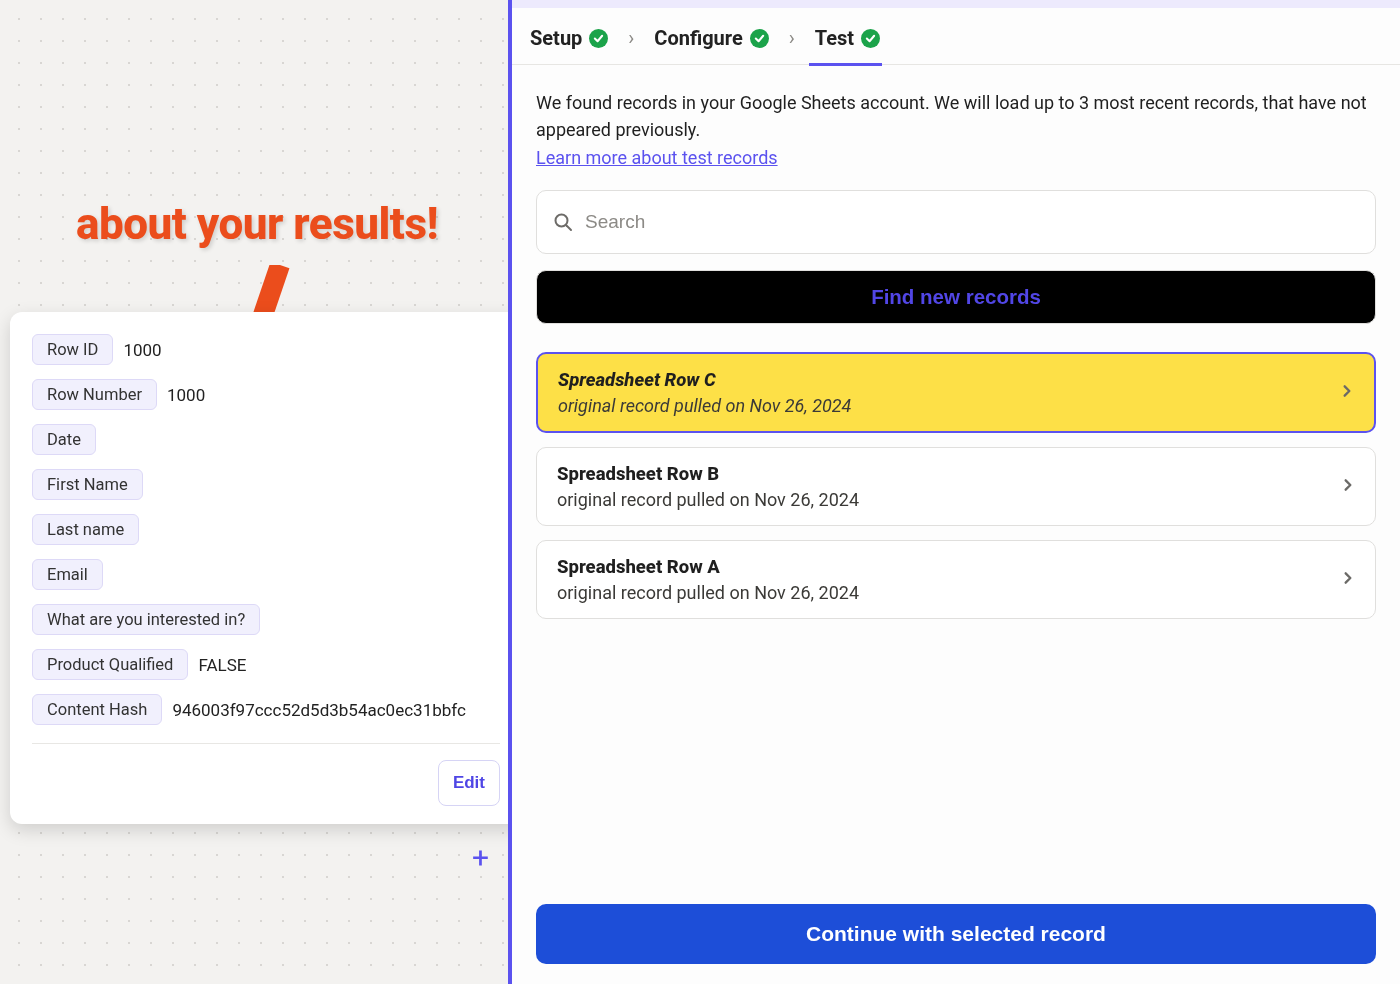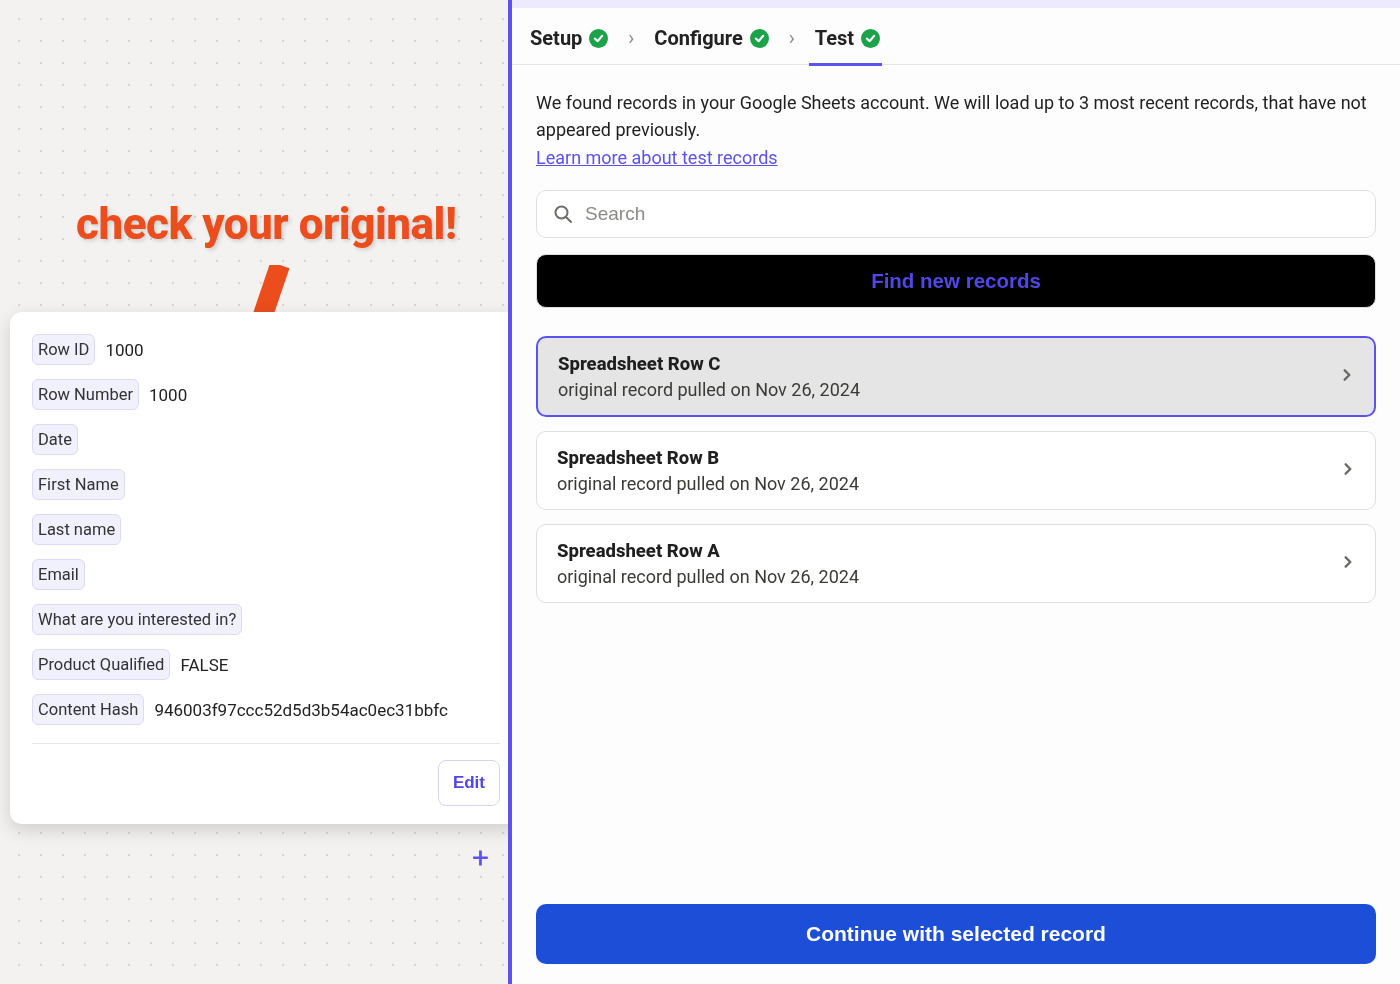--- a/index.html
+++ b/index.html
@@ -49,21 +49,21 @@
   display: flex;
   align-items: center;
   gap: 10px;
   margin-bottom: 14px;
   font-size: 17px;
 }
 .field-tag {
   background: #f1f0fd;
   border: 1px solid #ddd9f7;
   border-radius: 6px;
-  padding: 5px 5px;
+  padding: 5px 14px;
   color: #333;
   font-size: 16.5px;
 }
 .field-value { color: #222; }
 .card-footer {
   border-top: 1px solid #e8e7e4;
   margin-top: 18px;
   padding-top: 16px;
   display: flex;
   justify-content: flex-end;
@@ -150,21 +150,21 @@
   text-decoration: underline;
   font-size: 18px;
 }
 .search-box {
   margin-top: 22px;
   display: flex;
   align-items: center;
   gap: 12px;
   border: 1.5px solid #e0dfdd;
   border-radius: 10px;
-  padding: 12px 16px;
+  padding: 20px 16px;
   background: #fff;
 }
 .search-icon {
   width: 20px; height: 20px; color: #6d6b68;
   flex-shrink: 0;
 }
 .search-input {
   border: none;
   outline: none;
   font-size: 19px;
@@ -191,21 +191,22 @@
   background: #fff;
   border-radius: 10px;
   padding: 15px 20px;
   display: flex;
   align-items: center;
   justify-content: space-between;
   cursor: pointer;
 }
 .record-item.selected {
   border: 2.5px solid #5b52ef;
-  background: #e5e5e5;
+  background: #fde047;
+  font-style: italic;
 }
 .record-text { display: flex; flex-direction: column; gap: 4px; }
 .record-title { font-weight: 800; font-size: 18.5px; color: #1f1f1f; }
 .record-sub { font-size: 18px; color: #3b3a37; }
 .chevron-icon { color: #6b6a67; }
 .continue-bar {
   padding: 18px 24px 20px 24px;
 }
 .continue-btn {
   width: 100%;
@@ -216,21 +217,21 @@
   padding: 18px;
   font-size: 21px;
   font-weight: 800;
   cursor: pointer;
 }
 </style>
 </head>
 <body>
 
 <div class="left-panel">
-  <div class="callout">check your original!</div>
+  <div class="callout">about your results!</div>
   <div class="arrow-wrap">
     <svg width="140" height="280" viewBox="0 0 140 280">
       <path d="M 110 0 L 30 235" stroke="#eb4d1c" stroke-width="20" fill="none"></path>
       <path d="M 5 215 L 25 265 L 62 230 Z" fill="#eb4d1c"></path>
     </svg>
   </div>
 
   <div class="results-card">
     <div id="fields-container">
         <div class="field-row">

